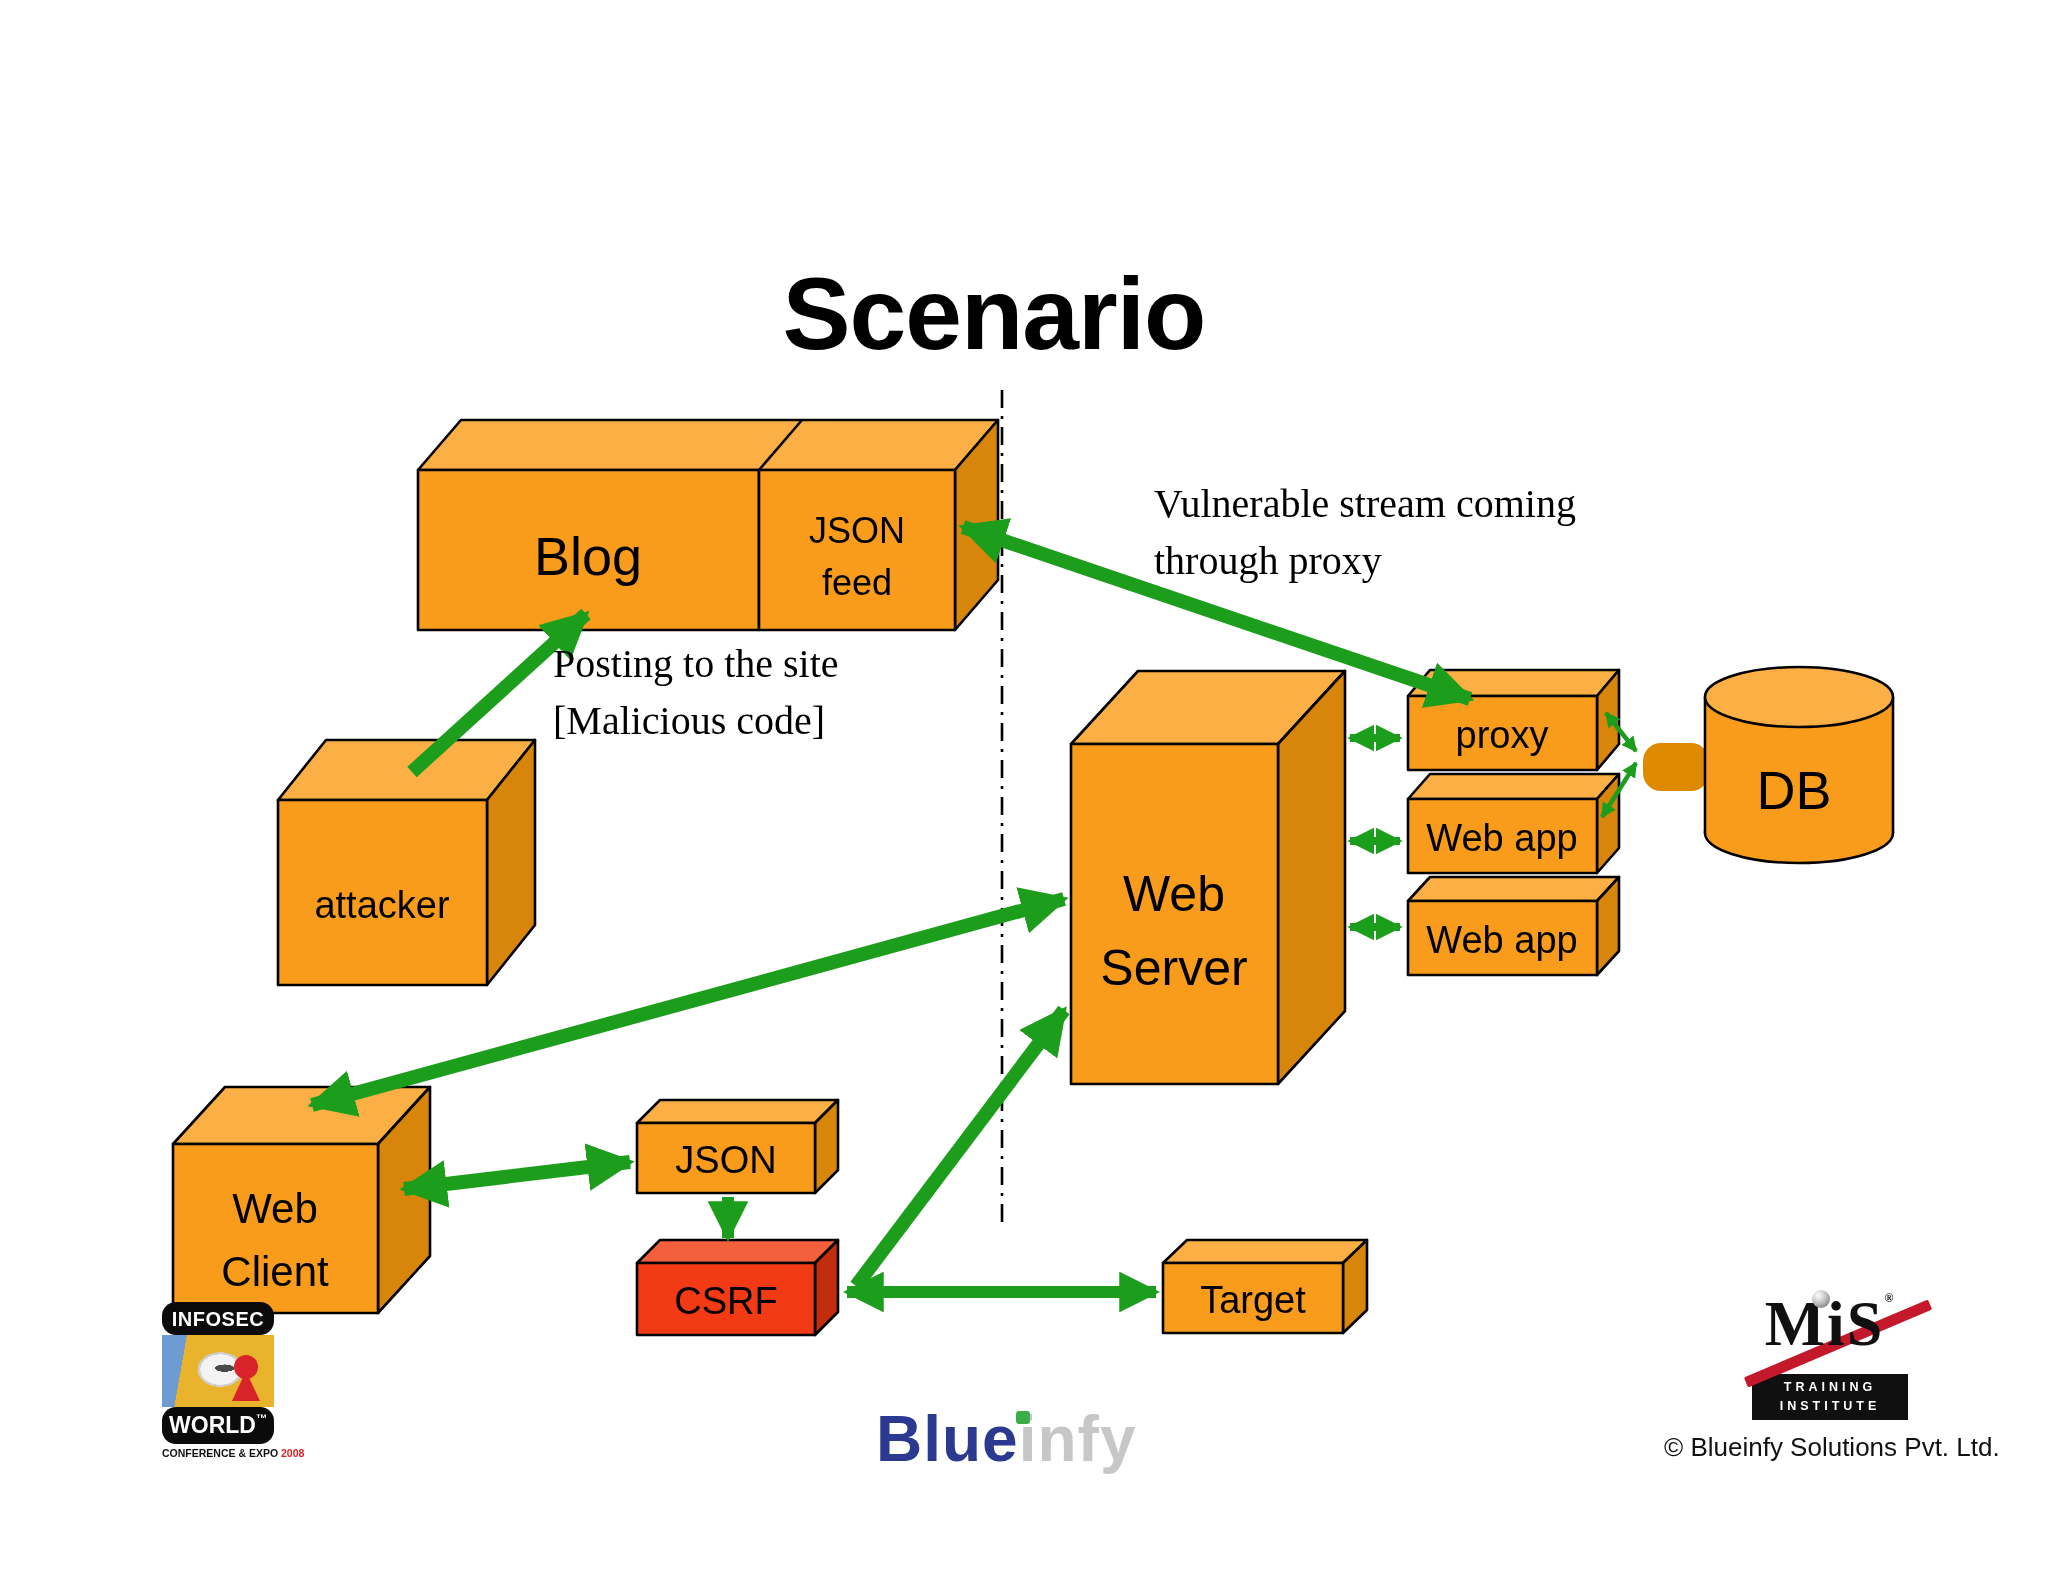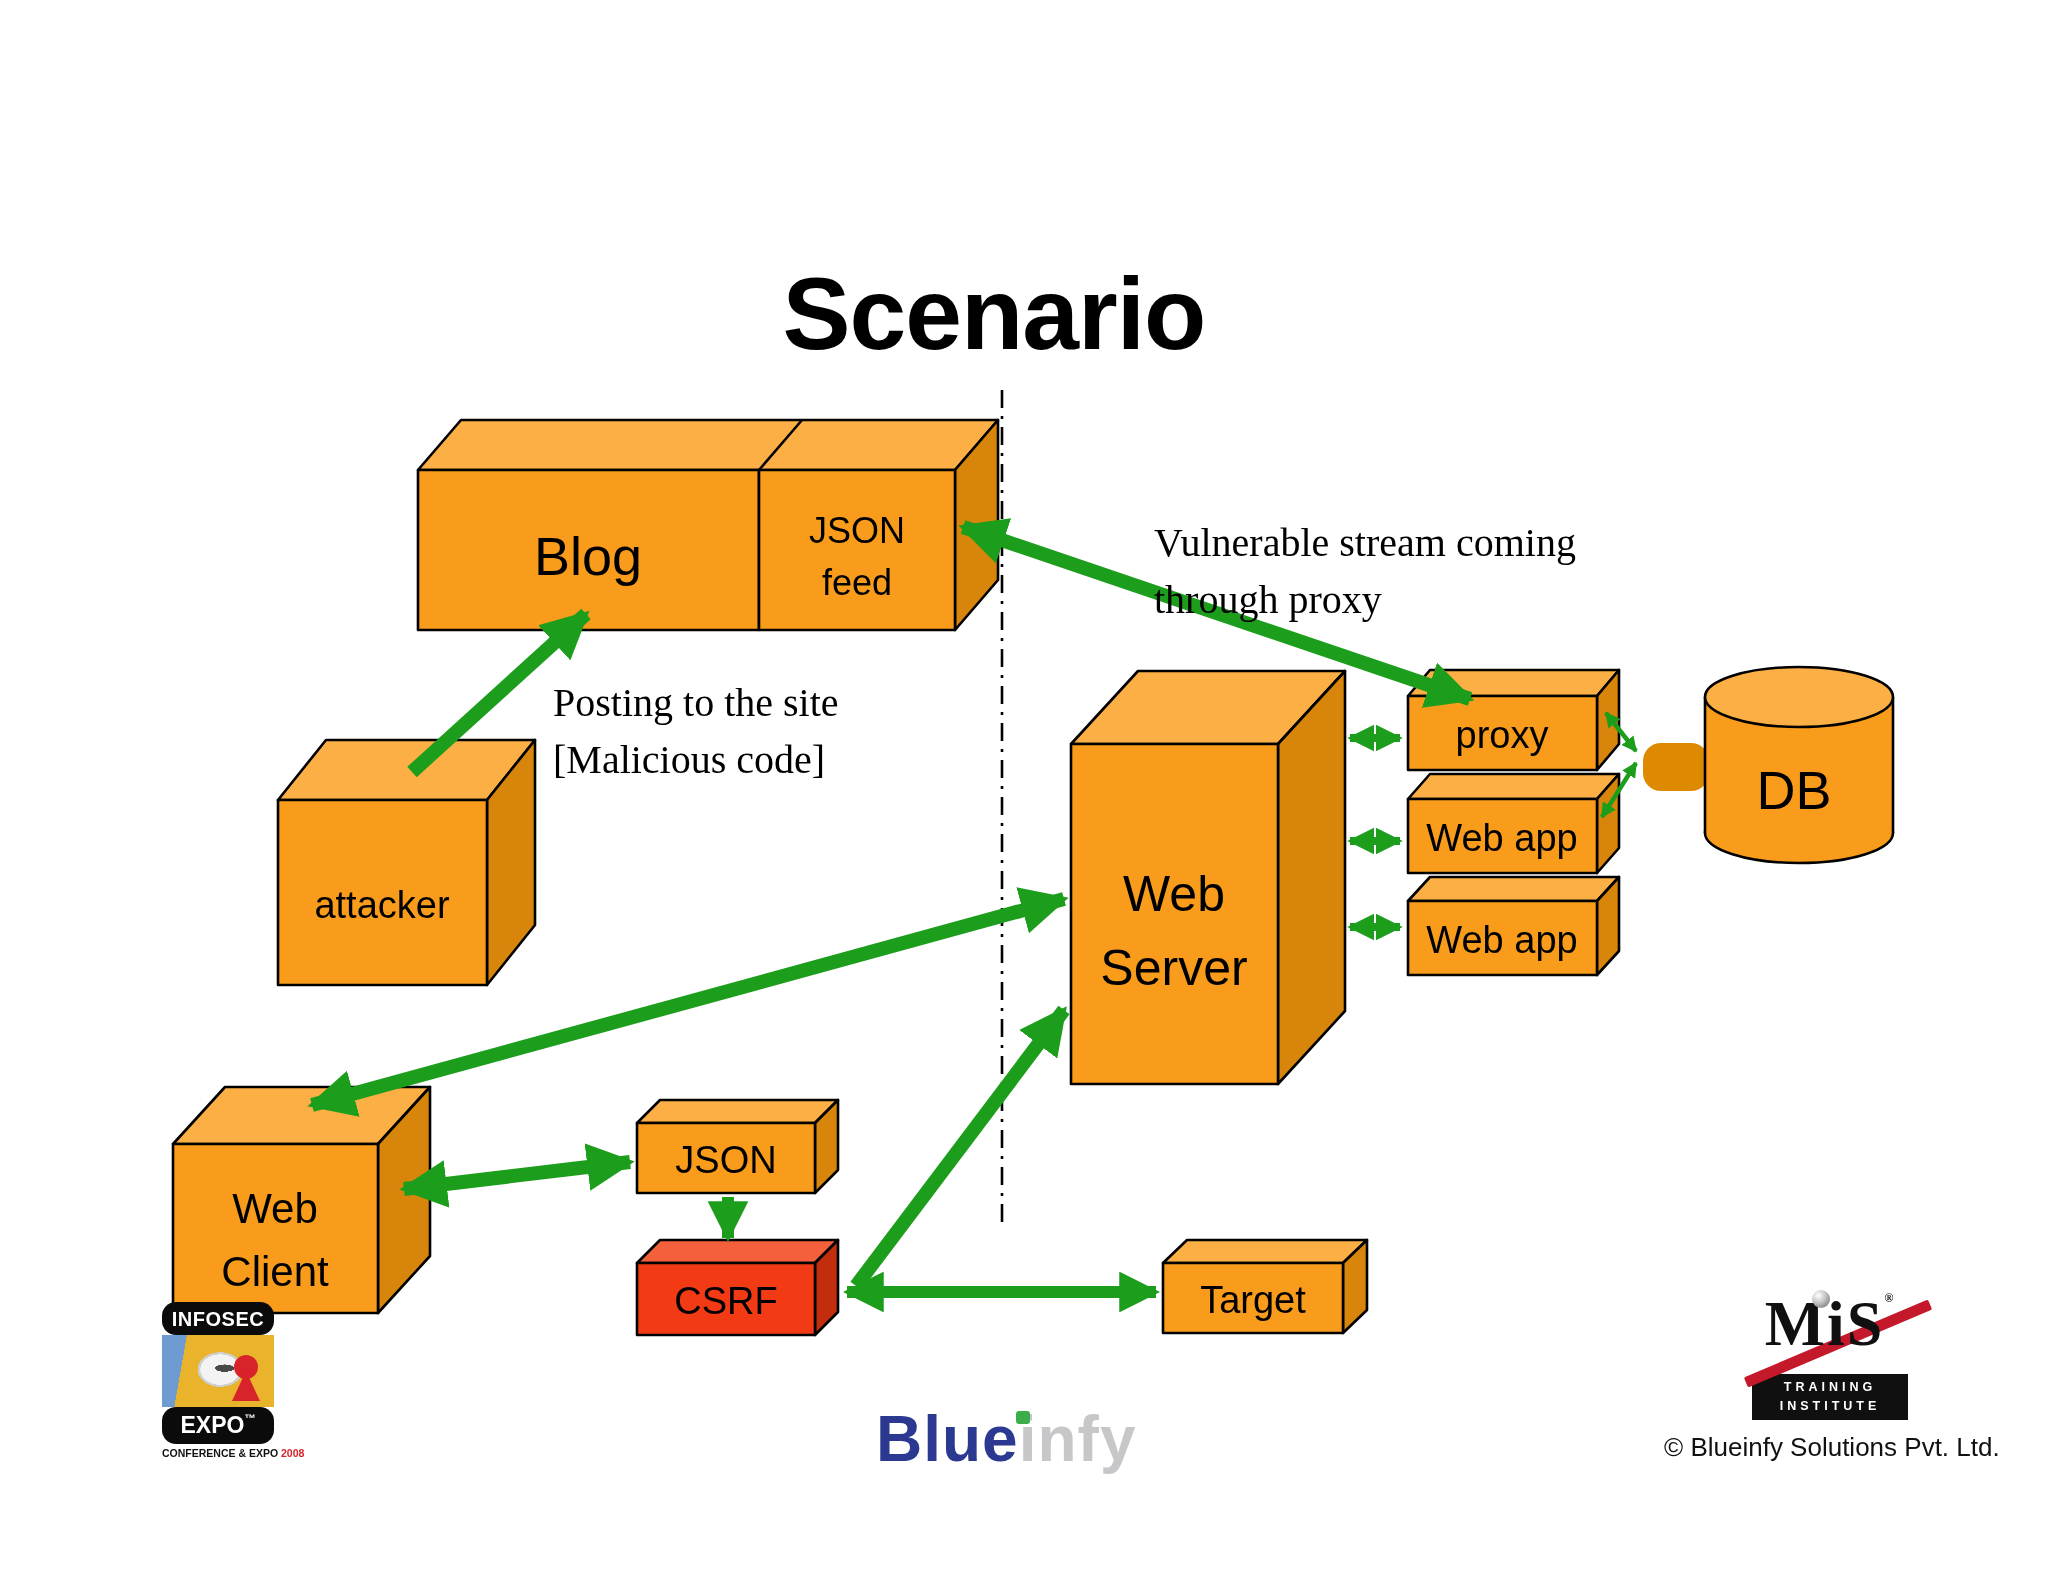--- a/index.html
+++ b/index.html
@@ -16,21 +16,21 @@
   .r-side{fill:var(--red-side);stroke:#000;stroke-width:2.6;stroke-linejoin:round;}
   .edge{stroke:#000;stroke-width:2.6;fill:none;}
   .arrow{stroke:var(--green);fill:none;}
   .divider{stroke:#000;stroke-width:2.5;fill:none;}
   .box-label{font-family:"Liberation Sans",sans-serif;fill:#000;}
 
   
   .page-title{position:absolute;left:0;right:60px;top:256px;text-align:center;
               font-size:102px;font-weight:bold;color:#000;letter-spacing:-1px;}
   .anno{position:absolute;font-family:"Liberation Serif",serif;font-size:40px;
-        line-height:1.42;color:#000;white-space:nowrap;margin-top:39px;}
+        line-height:1.42;color:#000;white-space:nowrap;}
   .anno-posting{left:553px;top:636px;}
   .anno-vulnerable{left:1154px;top:476px;}
 
   
   .infosec{position:absolute;left:162px;top:1302px;width:112px;}
   .inf-bar{background:#0b0b0b;color:#fff;text-align:center;font-weight:bold;border-radius:14px;}
   .inf-bar1{font-size:20px;padding:6px 0 4px;letter-spacing:.5px;}
   .inf-bar2{font-size:23px;padding:5px 0;}
   .inf-img{position:relative;height:72px;
      background:
@@ -194,21 +194,21 @@
   <div class="anno anno-vulnerable">
     <div>Vulnerable stream coming</div>
     <div>through proxy</div>
   </div>
 
   <div class="infosec">
     <div class="inf-bar inf-bar1">INFOSEC</div>
     <div class="inf-img">
       <div class="keyhole"></div>
     </div>
-    <div class="inf-bar inf-bar2"><span>EXPO</span><span class="inf-tm">™</span></div>
+    <div class="inf-bar inf-bar2"><span>WORLD</span><span class="inf-tm">™</span></div>
     <div class="inf-bar3"><span>CONFERENCE &amp; EXPO </span><span class="inf-2008">2008</span></div>
   </div>
 
   <div class="blueinfy">
     <span class="b-blue">Blue</span><span class="b-gray">infy</span>
     <div class="b-dot"></div>
   </div>
 
   <div class="mis">
     <div class="mis-swoosh"></div>

